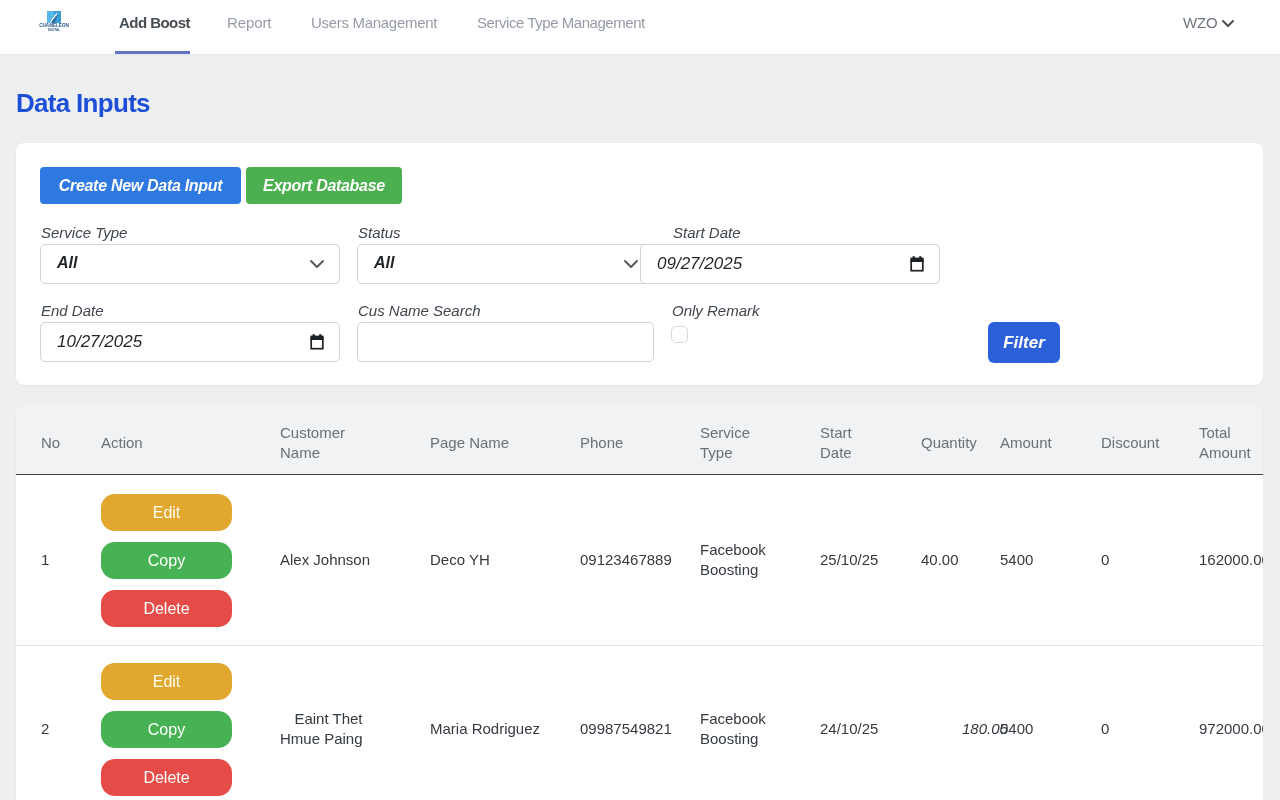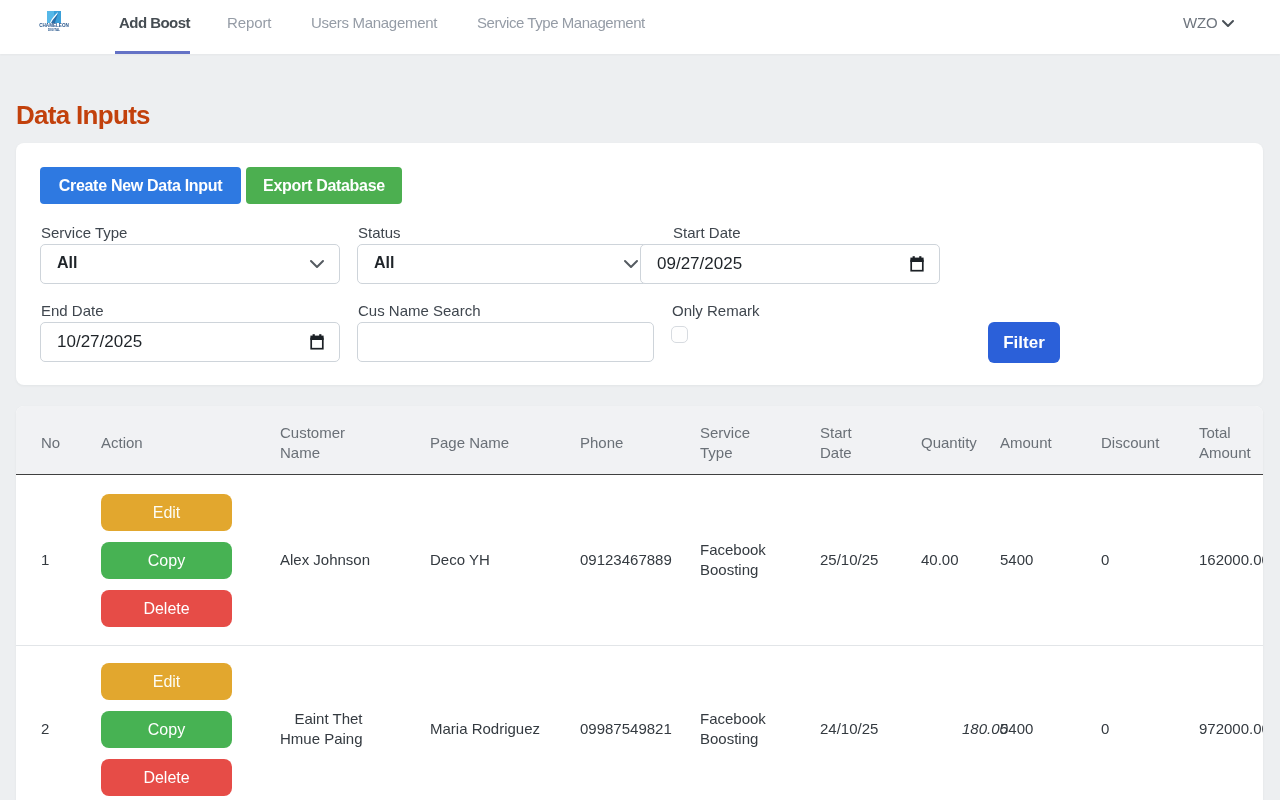--- a/index.html
+++ b/index.html
@@ -9,46 +9,46 @@
   #page { position:relative; width:1280px; height:800px; overflow:hidden; }
 
   
   #nav { position:absolute; left:0; top:0; width:1280px; height:54px; background:#fff;
          box-shadow:0 1px 2px rgba(0,0,0,.04); }
   .navlink { position:absolute; top:14px; font-size:15px; color:#959ca6; white-space:nowrap; letter-spacing:-.1px; }
   .navlink.active { color:#454c52; font-weight:600; }
   #navline { position:absolute; left:115px; top:51px; width:75px; height:3px; background:#6472c6; }
 
   
-  #h1 { position:absolute; left:16px; top:100px; font-size:26px; font-weight:700; color:#c2410c;
+  #h1 { position:absolute; left:16px; top:88px; font-size:26px; font-weight:700; color:#1d4ed8;
         letter-spacing:-0.7px; }
 
   
   .card { position:absolute; left:16px; width:1247px; background:#fff; border-radius:8px;
           box-shadow:0 1px 3px rgba(20,30,40,.05); }
-  #card1 { top:143px; height:242px; }
+  #card1 { top:143px; height:242px;font-style:italic; }
   #card2 { top:406px; height:500px; overflow:hidden; }
 
   .btn { position:absolute; border-radius:4px; color:#fff; font-weight:600; text-align:center; }
   #btnCreate { left:24px; top:24px; width:201px; height:37px; background:#2e79e1; font-size:16px; line-height:37px; letter-spacing:-.3px; }
   #btnExport { left:230px; top:24px; width:156px; height:37px; background:#4caf50; font-size:16px; line-height:37px; letter-spacing:-.3px; }
 
   .flabel { position:absolute; font-size:15px; color:#3f464e; }
   .finput { position:absolute; height:40px; background:#fff; border:1px solid #ced4da; border-radius:5px;
             font-size:17px; color:#1f2429; }
   .finput .val { position:absolute; left:16px; top:9px; }
   .chev { position:absolute; right:14px; top:14px; }
 
   
   #thead { position:absolute; left:0; top:0; width:1247px; height:69px; background:#f1f2f4;
            border-bottom:1px solid #404040; }
   .th { position:absolute; font-size:15px; color:#6a7077; line-height:20px; }
   .td { position:absolute; font-size:15px; color:#343a40; line-height:20px; }
   .rowsep { position:absolute; left:0; width:1247px; height:1px; background:#e2e5e8; }
-  .abtn { position:absolute; left:85px; width:131px; height:37px; border-radius:8px; color:#fff;
+  .abtn { position:absolute; left:85px; width:131px; height:37px; border-radius:14px; color:#fff;
           font-size:16px; text-align:center; line-height:37px; }
   .edit { background:#e2a72e; color:#fdfdf4; }
   .copy { background:#47b253; }
   .del  { background:#e64c47; }
 </style>
 </head>
 <body>
 <div id="page">
 
   <div id="nav">

